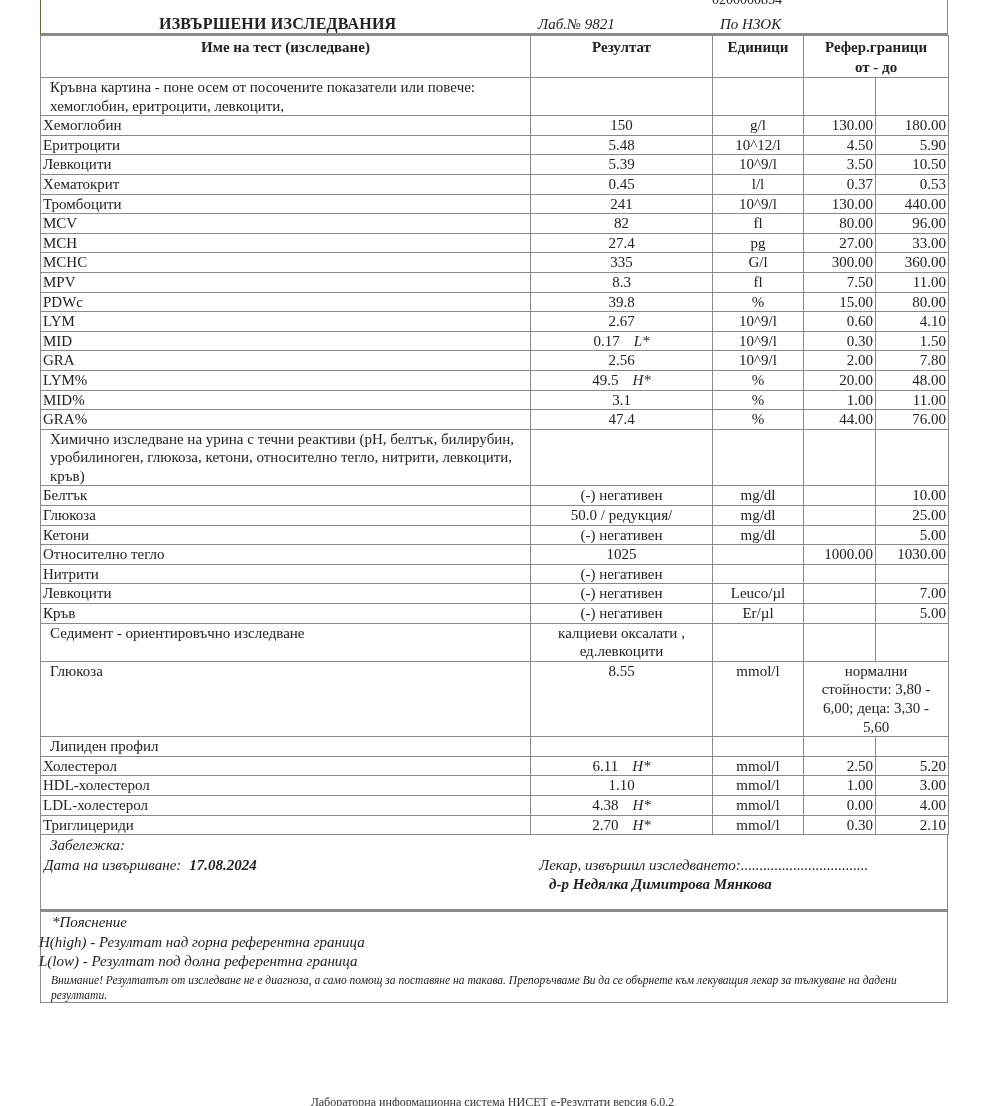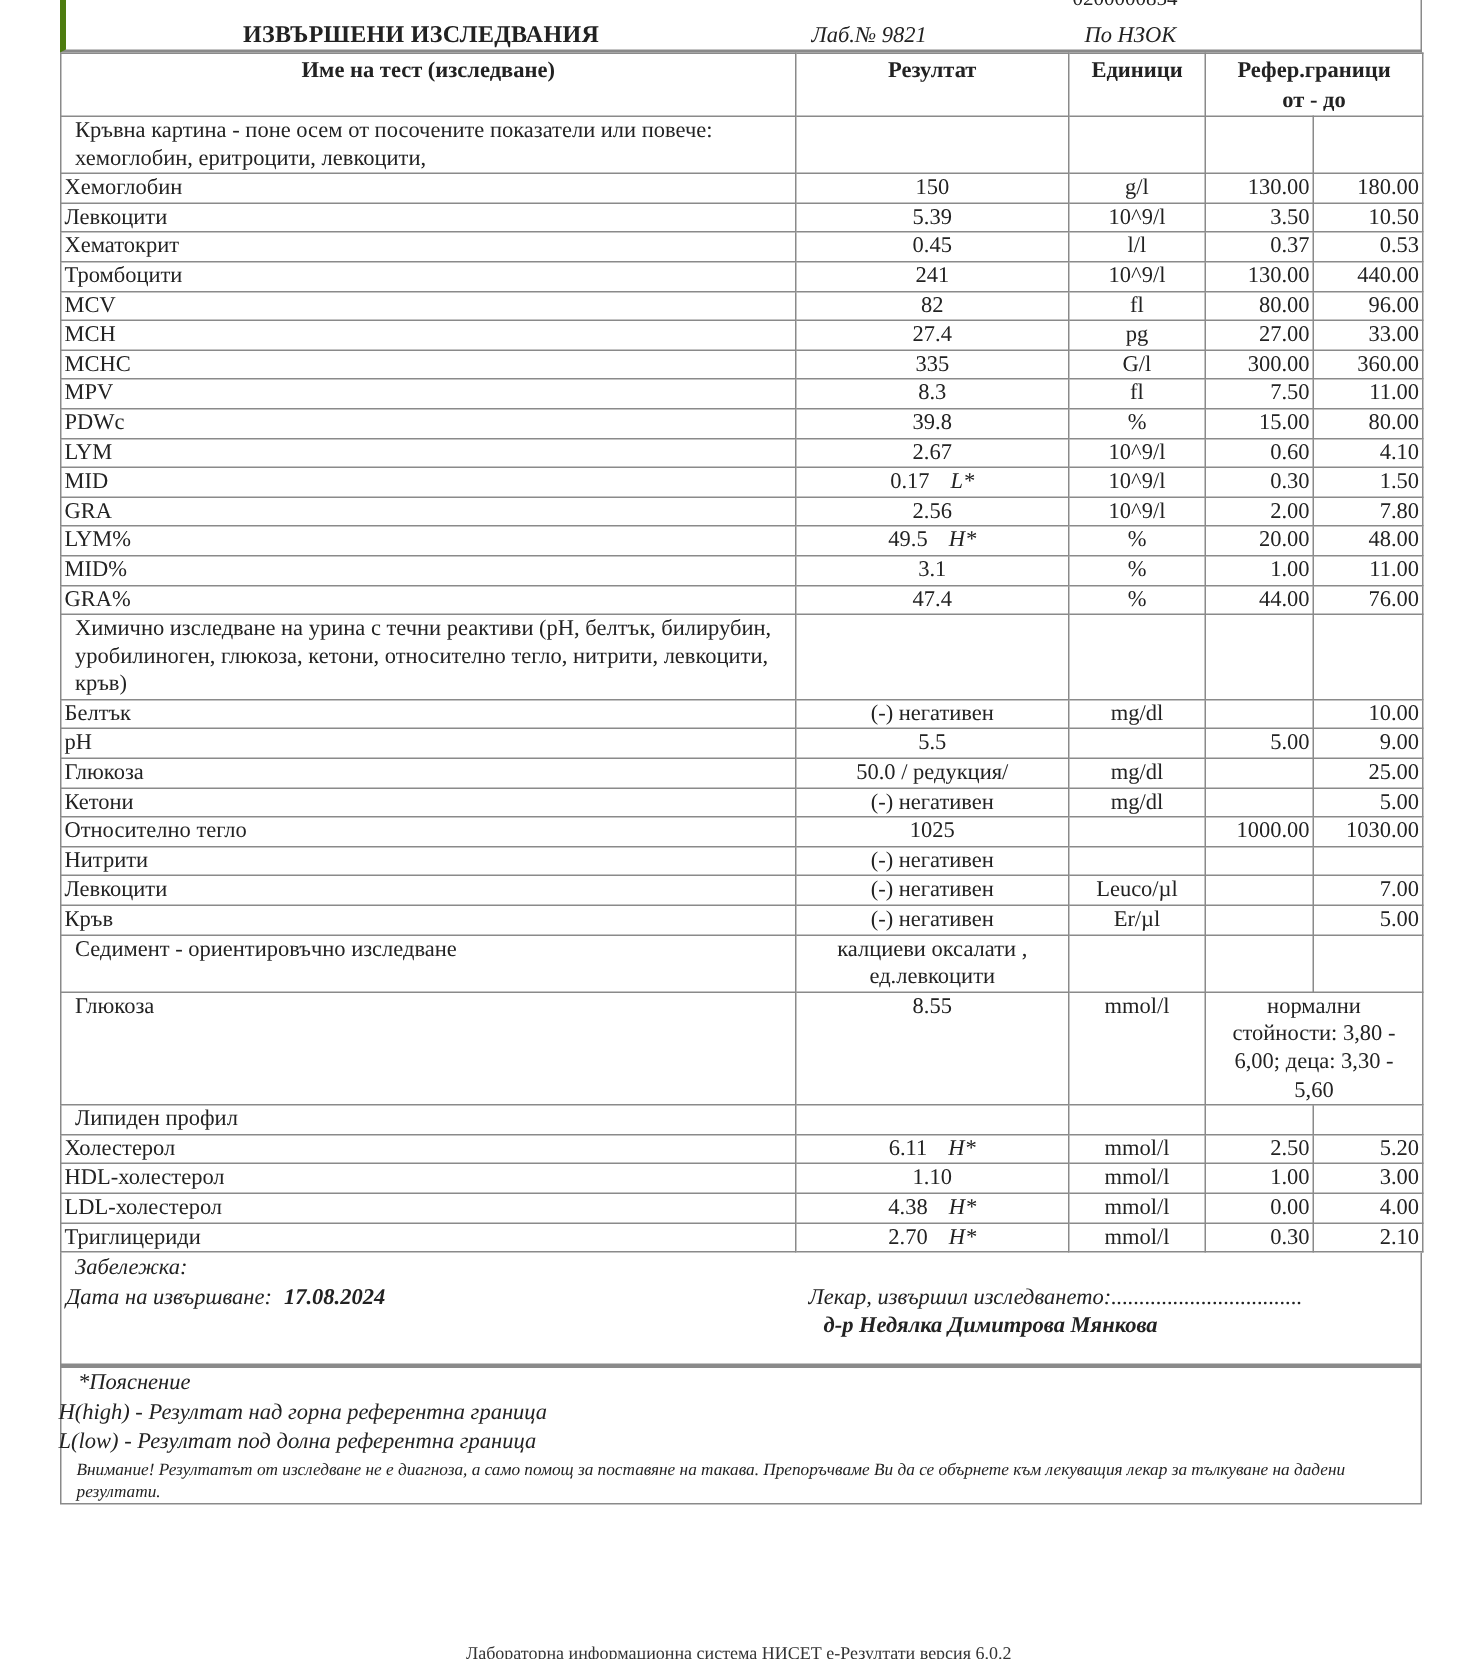--- a/index.html
+++ b/index.html
@@ -3,21 +3,21 @@
 <meta charset="utf-8">
 <style>
   html, body { margin: 0; padding: 0; background: #ffffff; }
   body {
     width: 985px; height: 1106px; position: relative; overflow: hidden;
     font-family: "Liberation Serif", "DejaVu Serif", serif; color: #222;
     font-size: 15px;
   }
   .page { position: absolute; left: 40px; top: 0; width: 908px; }
   .hdr {
-    position: relative; height: 33px; border-left: 4px solid #4d7c0f; border-right: 1px solid #8a8a8a;
+    position: relative; height: 33px; border-left: 1px solid #4d7c0f; border-right: 1px solid #8a8a8a;
     border-bottom: 2px solid #8a8a8a;
   }
   .hdr .title { position: absolute; left: 118px; bottom: 0; font-weight: bold; font-size: 16px; letter-spacing: 0.2px; }
   .hdr .lab { position: absolute; left: 497px; bottom: 0; font-style: italic; font-size: 15px; }
   .hdr .code { position: absolute; left: 671px; top: -8px; font-size: 14px; }
   .hdr .nzok { position: absolute; left: 679px; bottom: 0; font-style: italic; font-size: 15px; }
 
   table.res { border-collapse: collapse; width: 908px; table-layout: fixed; }
   table.res td, table.res th {
     border: 1px solid #8a8a8a; padding: 0 2px; line-height: 18.6px; vertical-align: top;
@@ -86,20 +86,27 @@
           <td></td>
         </tr>
         <tr>
           <td class="name">Хемоглобин</td>
           <td class="center"><span>150</span></td>
           <td class="center">g/l</td>
           <td class="right">130.00</td>
           <td class="right">180.00</td>
         </tr>
         <tr>
+          <td class="name">Еритроцити</td>
+          <td class="center"><span>5.48</span></td>
+          <td class="center">10^12/l</td>
+          <td class="right">4.50</td>
+          <td class="right">5.90</td>
+        </tr>
+        <tr>
           <td class="name">Левкоцити</td>
           <td class="center"><span>5.39</span></td>
           <td class="center">10^9/l</td>
           <td class="right">3.50</td>
           <td class="right">10.50</td>
         </tr>
         <tr>
           <td class="name">Хематокрит</td>
           <td class="center"><span>0.45</span></td>
           <td class="center">l/l</td>
@@ -196,27 +203,20 @@
           <td></td>
           <td></td>
           <td></td>
         </tr>
         <tr>
           <td class="name">Белтък</td>
           <td class="center"><span>(-) негативен</span></td>
           <td class="center">mg/dl</td>
           <td class="right"></td>
           <td class="right">10.00</td>
-        </tr>
-        <tr>
-          <td class="name">pH</td>
-          <td class="center"><span>5.5</span></td>
-          <td class="center"></td>
-          <td class="right">5.00</td>
-          <td class="right">9.00</td>
         </tr>
         <tr>
           <td class="name">Глюкоза</td>
           <td class="center"><span>50.0 / редукция/</span></td>
           <td class="center">mg/dl</td>
           <td class="right"></td>
           <td class="right">25.00</td>
         </tr>
         <tr>
           <td class="name">Кетони</td>

